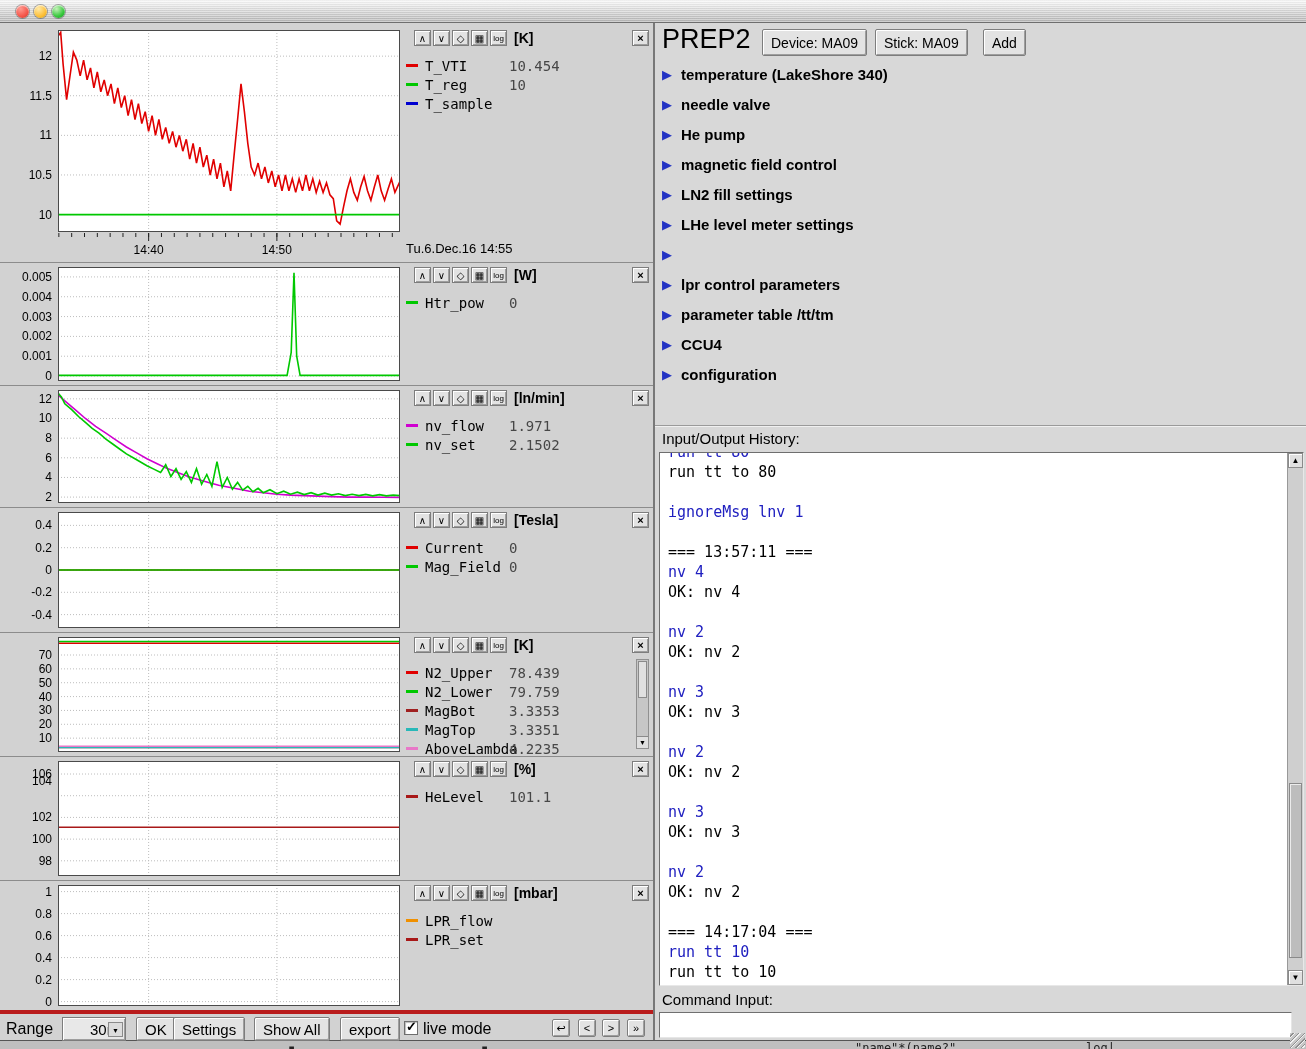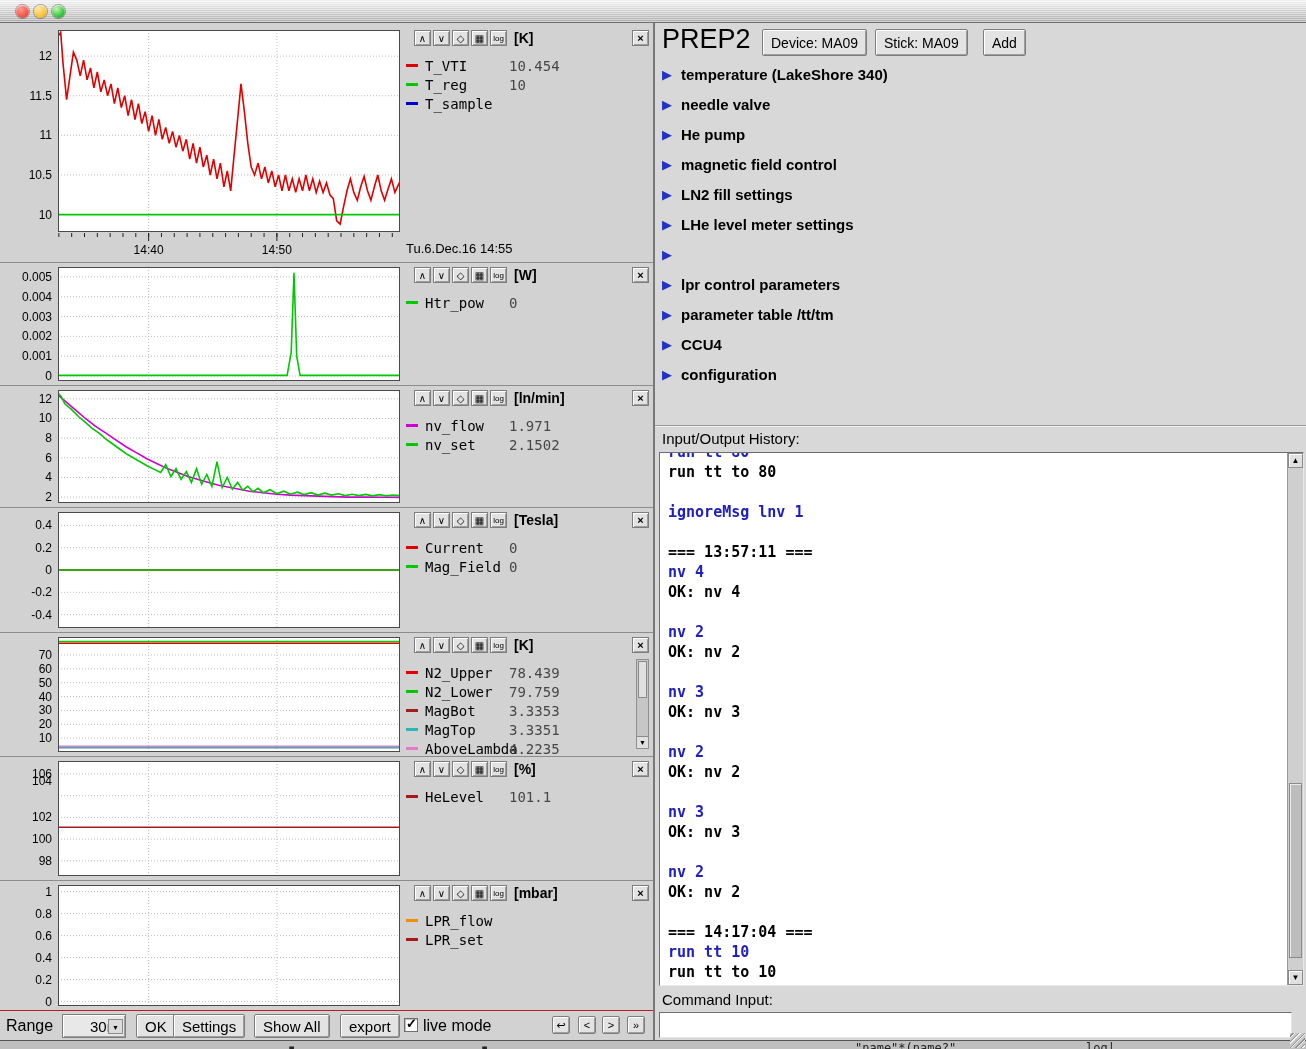--- a/index.html
+++ b/index.html
@@ -48,21 +48,21 @@
   .lg-dash{width:12px;height:3px;margin-right:7px;flex:none;}
   .lg-name{width:84px;flex:none;white-space:nowrap;}
   .lg-val{color:#474747;white-space:nowrap;}
   .lg-scroll{position:absolute;right:3px;top:22px;bottom:2px;width:13px;background:#c6c6c6;border:1px solid #909090;}
   .lg-thumb{position:absolute;left:1px;right:1px;top:1px;height:42%;background:#e0e0e0;border:1px solid #8a8a8a;}
   .lg-sdown{position:absolute;left:0;right:0;bottom:0;height:12px;font-size:7px;text-align:center;
     line-height:12px;background:#e0e0e0;border-top:1px solid #8a8a8a;}
 
   
   #bottombar{position:absolute;left:0;top:1010px;width:653px;height:30px;background:#d2d2d2;
-    border-top:1px solid #b91c1c;z-index:3;}
+    border-top:4px solid #b91c1c;z-index:3;}
   .lbl{position:absolute;font-size:16px;}
   #range-label{left:6px;top:6px;}
   #range-combo{position:absolute;left:62px;top:3px;width:64px;height:24px;background:#e8e8e8;
     border:1px solid #7d7d7d;box-shadow:inset 1px 1px 0 #fff,inset -1px -1px 0 #9e9e9e;}
   #range-value{position:absolute;left:7px;top:3px;font-size:15px;margin-left:20px;}
   #combo-arrow{position:absolute;right:2px;top:4px;width:15px;height:15px;font-size:7px;text-align:center;
     line-height:15px;background:#dcdcdc;border:1px solid #8a8a8a;}
   .btn{position:absolute;display:flex;align-items:center;justify-content:center;height:24px;padding:0 8px;
     font-size:15px;background:#e3e3e3;border:1px solid #7d7d7d;border-radius:2px;
     box-shadow:inset 1px 1px 0 #fff,inset -1px -1px 0 #9e9e9e;white-space:nowrap;}
@@ -89,21 +89,21 @@
   .section-row{position:absolute;left:2px;height:30px;display:flex;align-items:center;cursor:default;}
   .tri{color:#2233c4;font-size:13px;margin-right:9px;line-height:13px;}
   .section-label{font-weight:bold;font-size:15px;white-space:nowrap;}
   #io-divider{position:absolute;left:655px;top:425px;width:651px;height:2px;background:#9a9a9a;
     border-bottom:1px solid #f0f0f0;z-index:3;}
   #io-label{position:absolute;left:662px;top:430px;font-size:15px;z-index:3;}
   #console{position:absolute;left:659px;top:452px;width:645px;height:534px;background:#fff;
     border:1px solid;border-color:#6e6e6e #e8e8e8 #e8e8e8 #6e6e6e;overflow:hidden;z-index:3;}
   #console-lines{position:absolute;left:8px;top:-11px;right:20px;
     font-family:"DejaVu Sans Mono",monospace;font-size:15px;line-height:20px;white-space:pre;}
-  .cl{height:20px;font-weight:bold;}
+  .cl{height:20px;}
   .cl-cmd{color:#2020c0;}
   .cl-resp{color:#000;}
   #console-scroll{position:absolute;top:0;right:0;bottom:0;width:16px;background:#cfcfcf;border-left:1px solid #999;}
   .vs-btn{position:absolute;left:0;width:15px;height:15px;display:flex;align-items:center;justify-content:center;
     font-size:8px;background:#e0e0e0;border:1px solid #8a8a8a;box-shadow:inset 1px 1px 0 #fff;}
   .vs-up{top:0;}
   .vs-down{bottom:0;}
   .vs-thumb{position:absolute;left:1px;width:13px;top:62%;height:33%;background:#bdbdbd;
     border:1px solid #8a8a8a;box-shadow:inset 1px 1px 0 #ececec;}
   #cmd-label{position:absolute;left:662px;top:991px;font-size:15px;z-index:3;}

